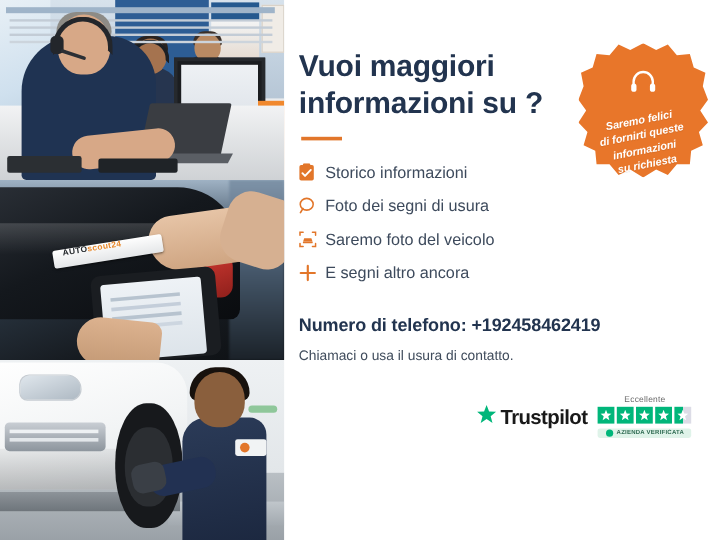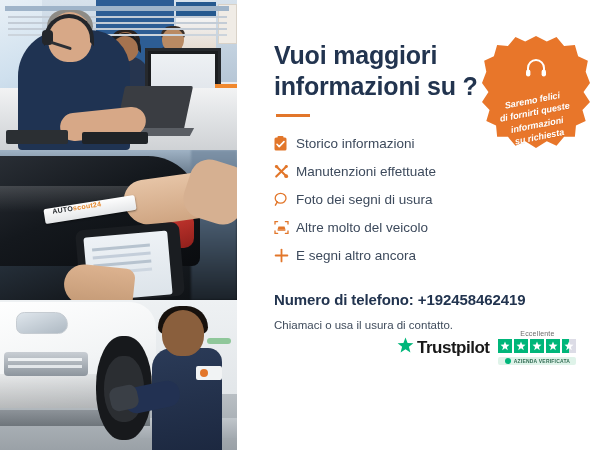--- a/index.html
+++ b/index.html
@@ -357,21 +357,21 @@
     position: absolute; right: 6px; top: 38px; width: 24px; height: 6px;
     background: #8fc79a; border-radius: 3px;
   }
 
   
   .content {
     position: relative;
     flex: 1 1 auto;
     height: 450px;
     background: #ffffff;
-    padding: 40px 22px 0 37px;
+    padding: 40px 22px 0 12px;
     box-sizing: border-box;
   }
   .headline {
     margin: 0;
     font-size: 25px;
     line-height: 1.22;
     font-weight: bold;
     color: #22344f;
     letter-spacing: -0.2px;
     max-width: 210px;
@@ -639,34 +639,20 @@
         <span class="feature-icon">
           <svg width="13" height="15" viewBox="0 0 13 15" aria-hidden="true">
             <rect x="0.5" y="1.5" width="12" height="13" rx="1.5" fill="#e2762a"></rect>
             <rect x="3.5" y="0" width="6" height="3" rx="1" fill="#e2762a"></rect>
             <path d="M3 8.3 L5.2 10.6 L10 5.6" stroke="#ffffff" stroke-width="1.6" fill="none" stroke-linecap="round" stroke-linejoin="round"></path>
           </svg>
         </span>
         <span class="feature-label">Storico informazioni</span>
       </li>
 
-      <li class="feature-item">
-        <span class="feature-icon">
-          <svg width="15" height="15" viewBox="0 0 15 15" aria-hidden="true">
-            <g stroke="#e2762a" stroke-width="2.1" stroke-linecap="round">
-              <path d="M2.2 2.2 L12.6 12.6"></path>
-              <path d="M12.6 2.2 L2.2 12.6"></path>
-            </g>
-            <circle cx="2.6" cy="2.6" r="1.7" fill="#e2762a"></circle>
-            <circle cx="12.2" cy="12.2" r="1.9" fill="#e2762a"></circle>
-            <circle cx="12.2" cy="2.6" r="1.5" fill="#e2762a"></circle>
-          </svg>
-        </span>
-        <span class="feature-label">Manutenzioni effettuate</span>
-      </li>
 
       <li class="feature-item">
         <span class="feature-icon">
           <svg width="15" height="15" viewBox="0 0 15 15" aria-hidden="true">
             <ellipse cx="6.6" cy="6.2" rx="5.4" ry="4.9" fill="none" stroke="#e2762a" stroke-width="1.3"></ellipse>
             <path d="M3.4 9.8 L1.4 13.2" stroke="#e2762a" stroke-width="1.4" stroke-linecap="round"></path>
           </svg>
         </span>
         <span class="feature-label">Foto dei segni di usura</span>
       </li>
@@ -677,21 +663,21 @@
             <g stroke="#e2762a" stroke-width="1.3" fill="none" stroke-linecap="round">
               <path d="M1 4 L1 1.6 L3.6 1.6"></path>
               <path d="M11.4 1.6 L14 1.6 L14 4"></path>
               <path d="M14 11 L14 13.4 L11.4 13.4"></path>
               <path d="M3.6 13.4 L1 13.4 L1 11"></path>
             </g>
             <path d="M3.6 9.3 L4.5 6.6 L10.5 6.6 L11.4 9.3 Z" fill="#e2762a"></path>
             <rect x="3.4" y="9.2" width="8.2" height="1.5" rx="0.7" fill="#e2762a"></rect>
           </svg>
         </span>
-        <span class="feature-label">Altre molto del veicolo</span>
+        <span class="feature-label">Saremo foto del veicolo</span>
       </li>
 
       <li class="feature-item">
         <span class="feature-icon">
           <svg width="15" height="15" viewBox="0 0 15 15" aria-hidden="true">
             <g stroke="#e2762a" stroke-width="1.8" stroke-linecap="round">
               <path d="M7.5 1.6 L7.5 13.4"></path>
               <path d="M1.6 7.5 L13.4 7.5"></path>
             </g>
           </svg>

